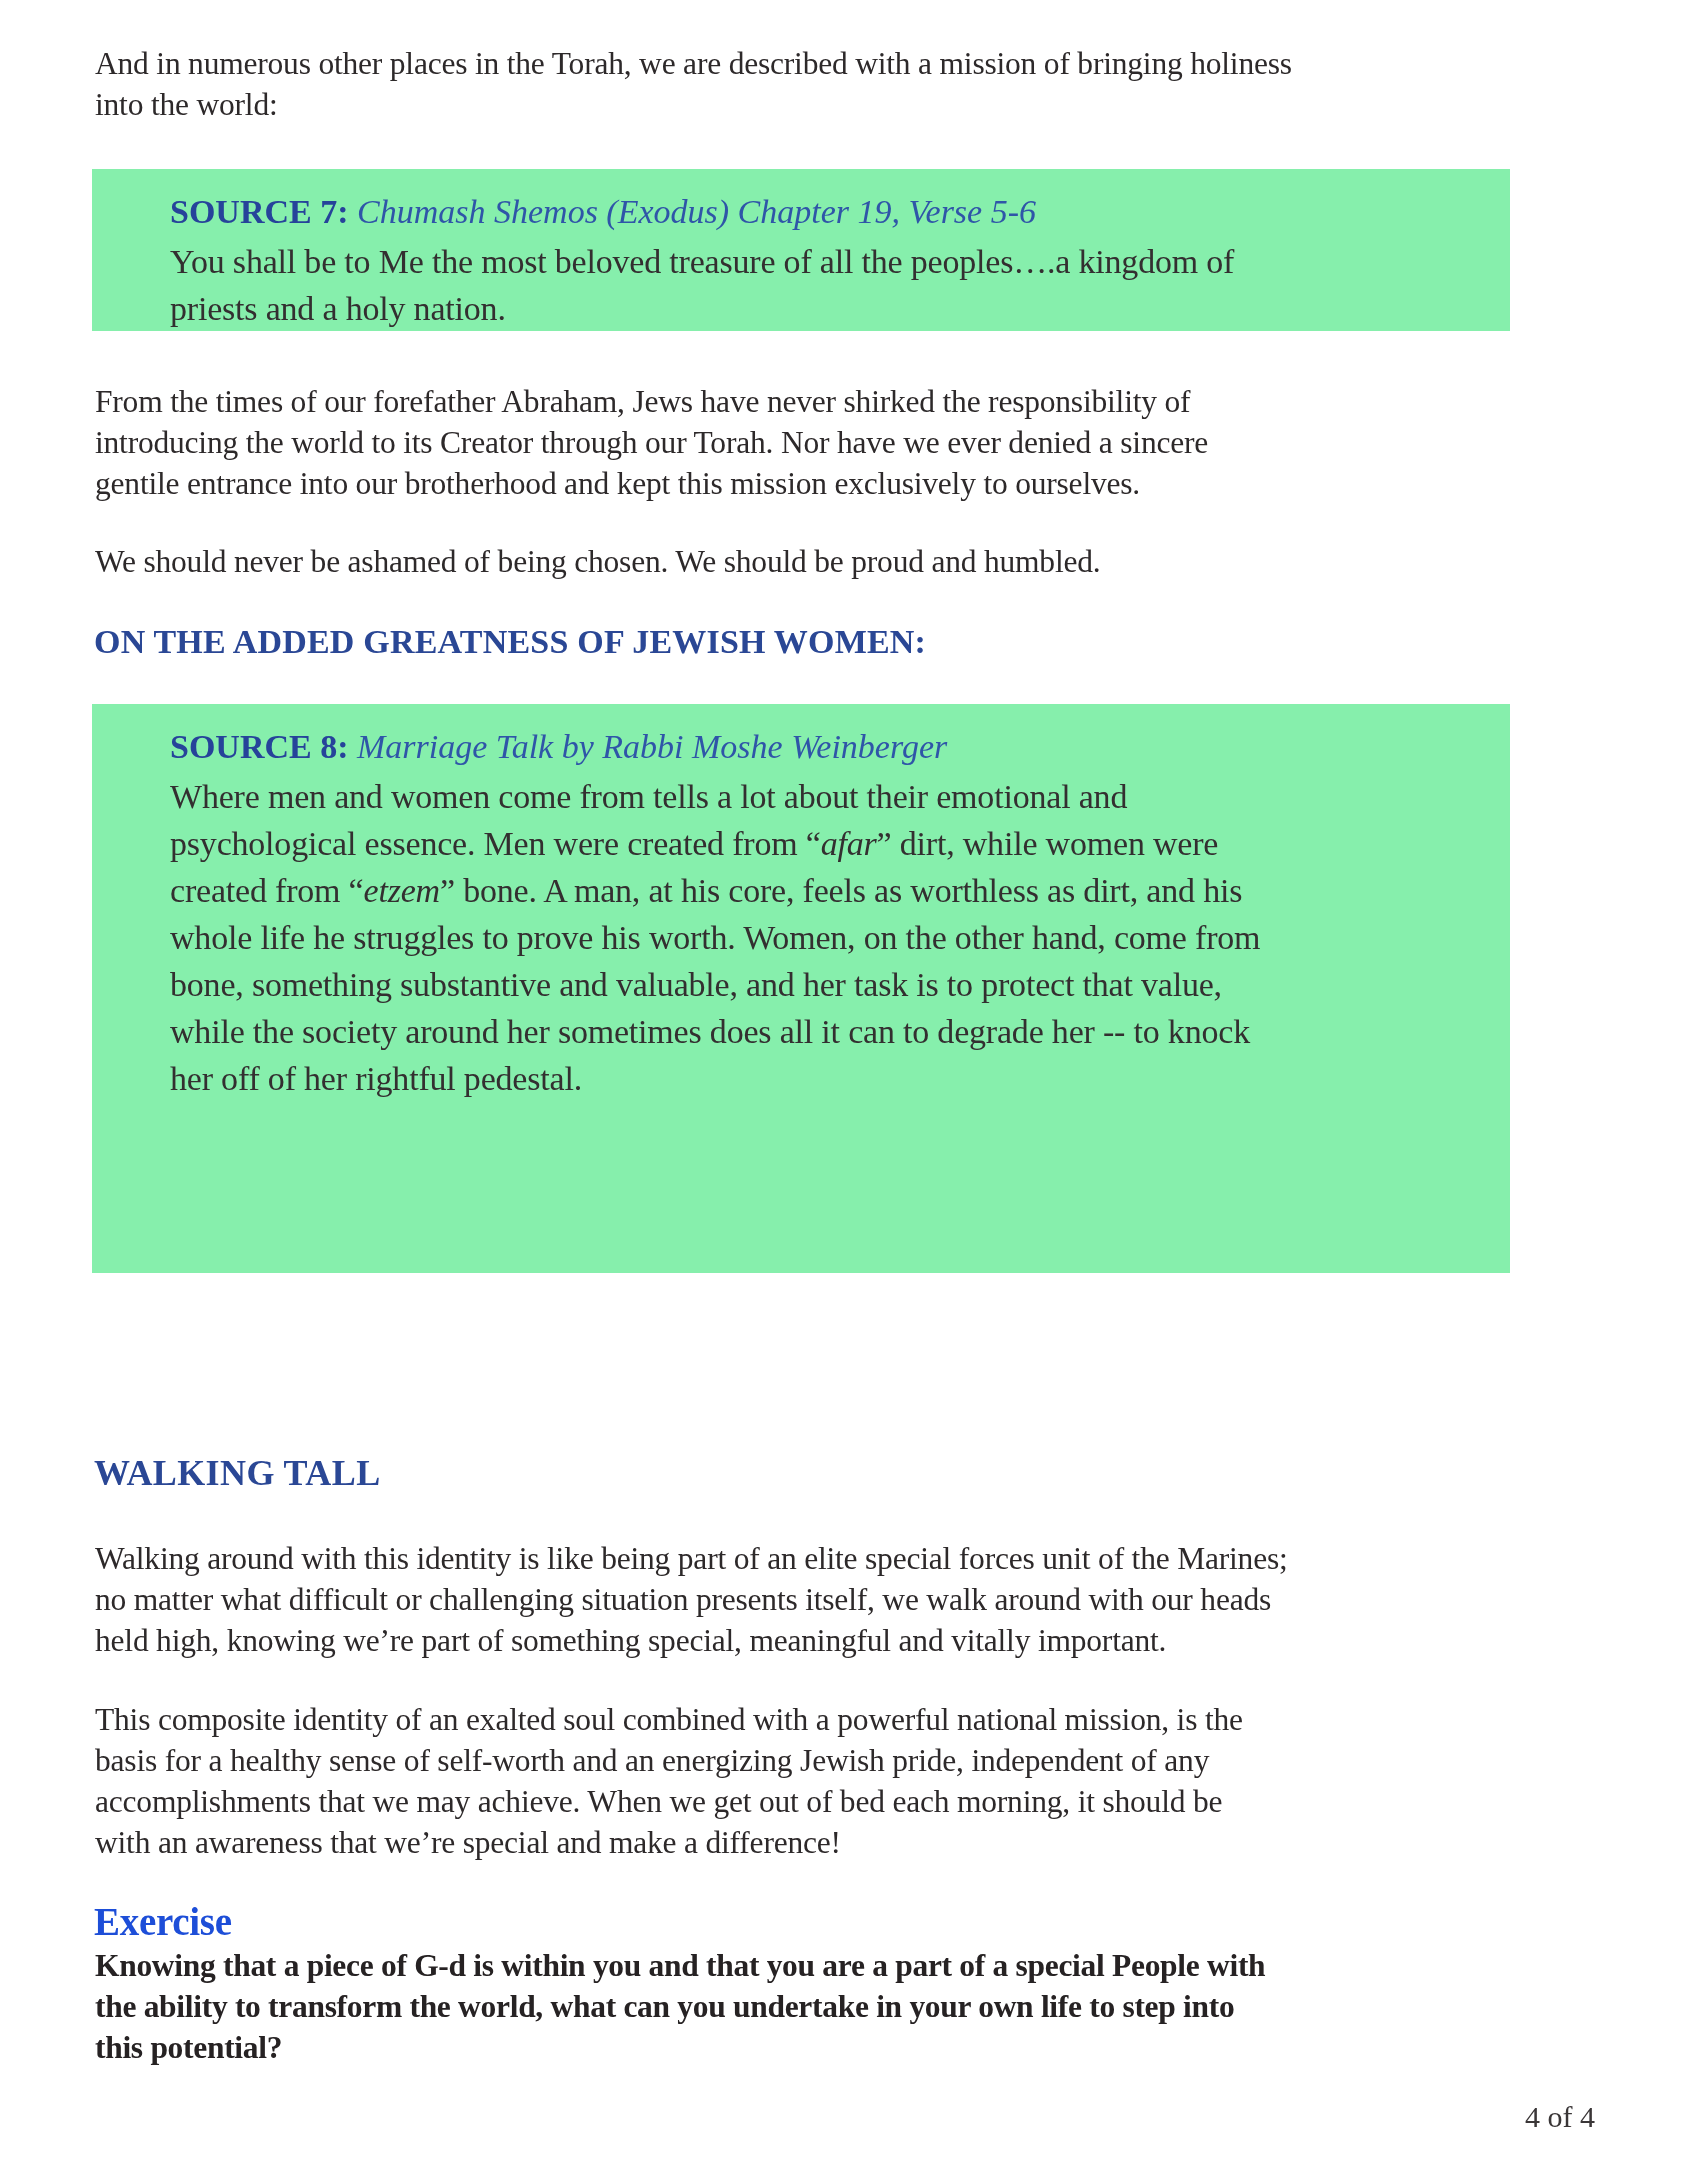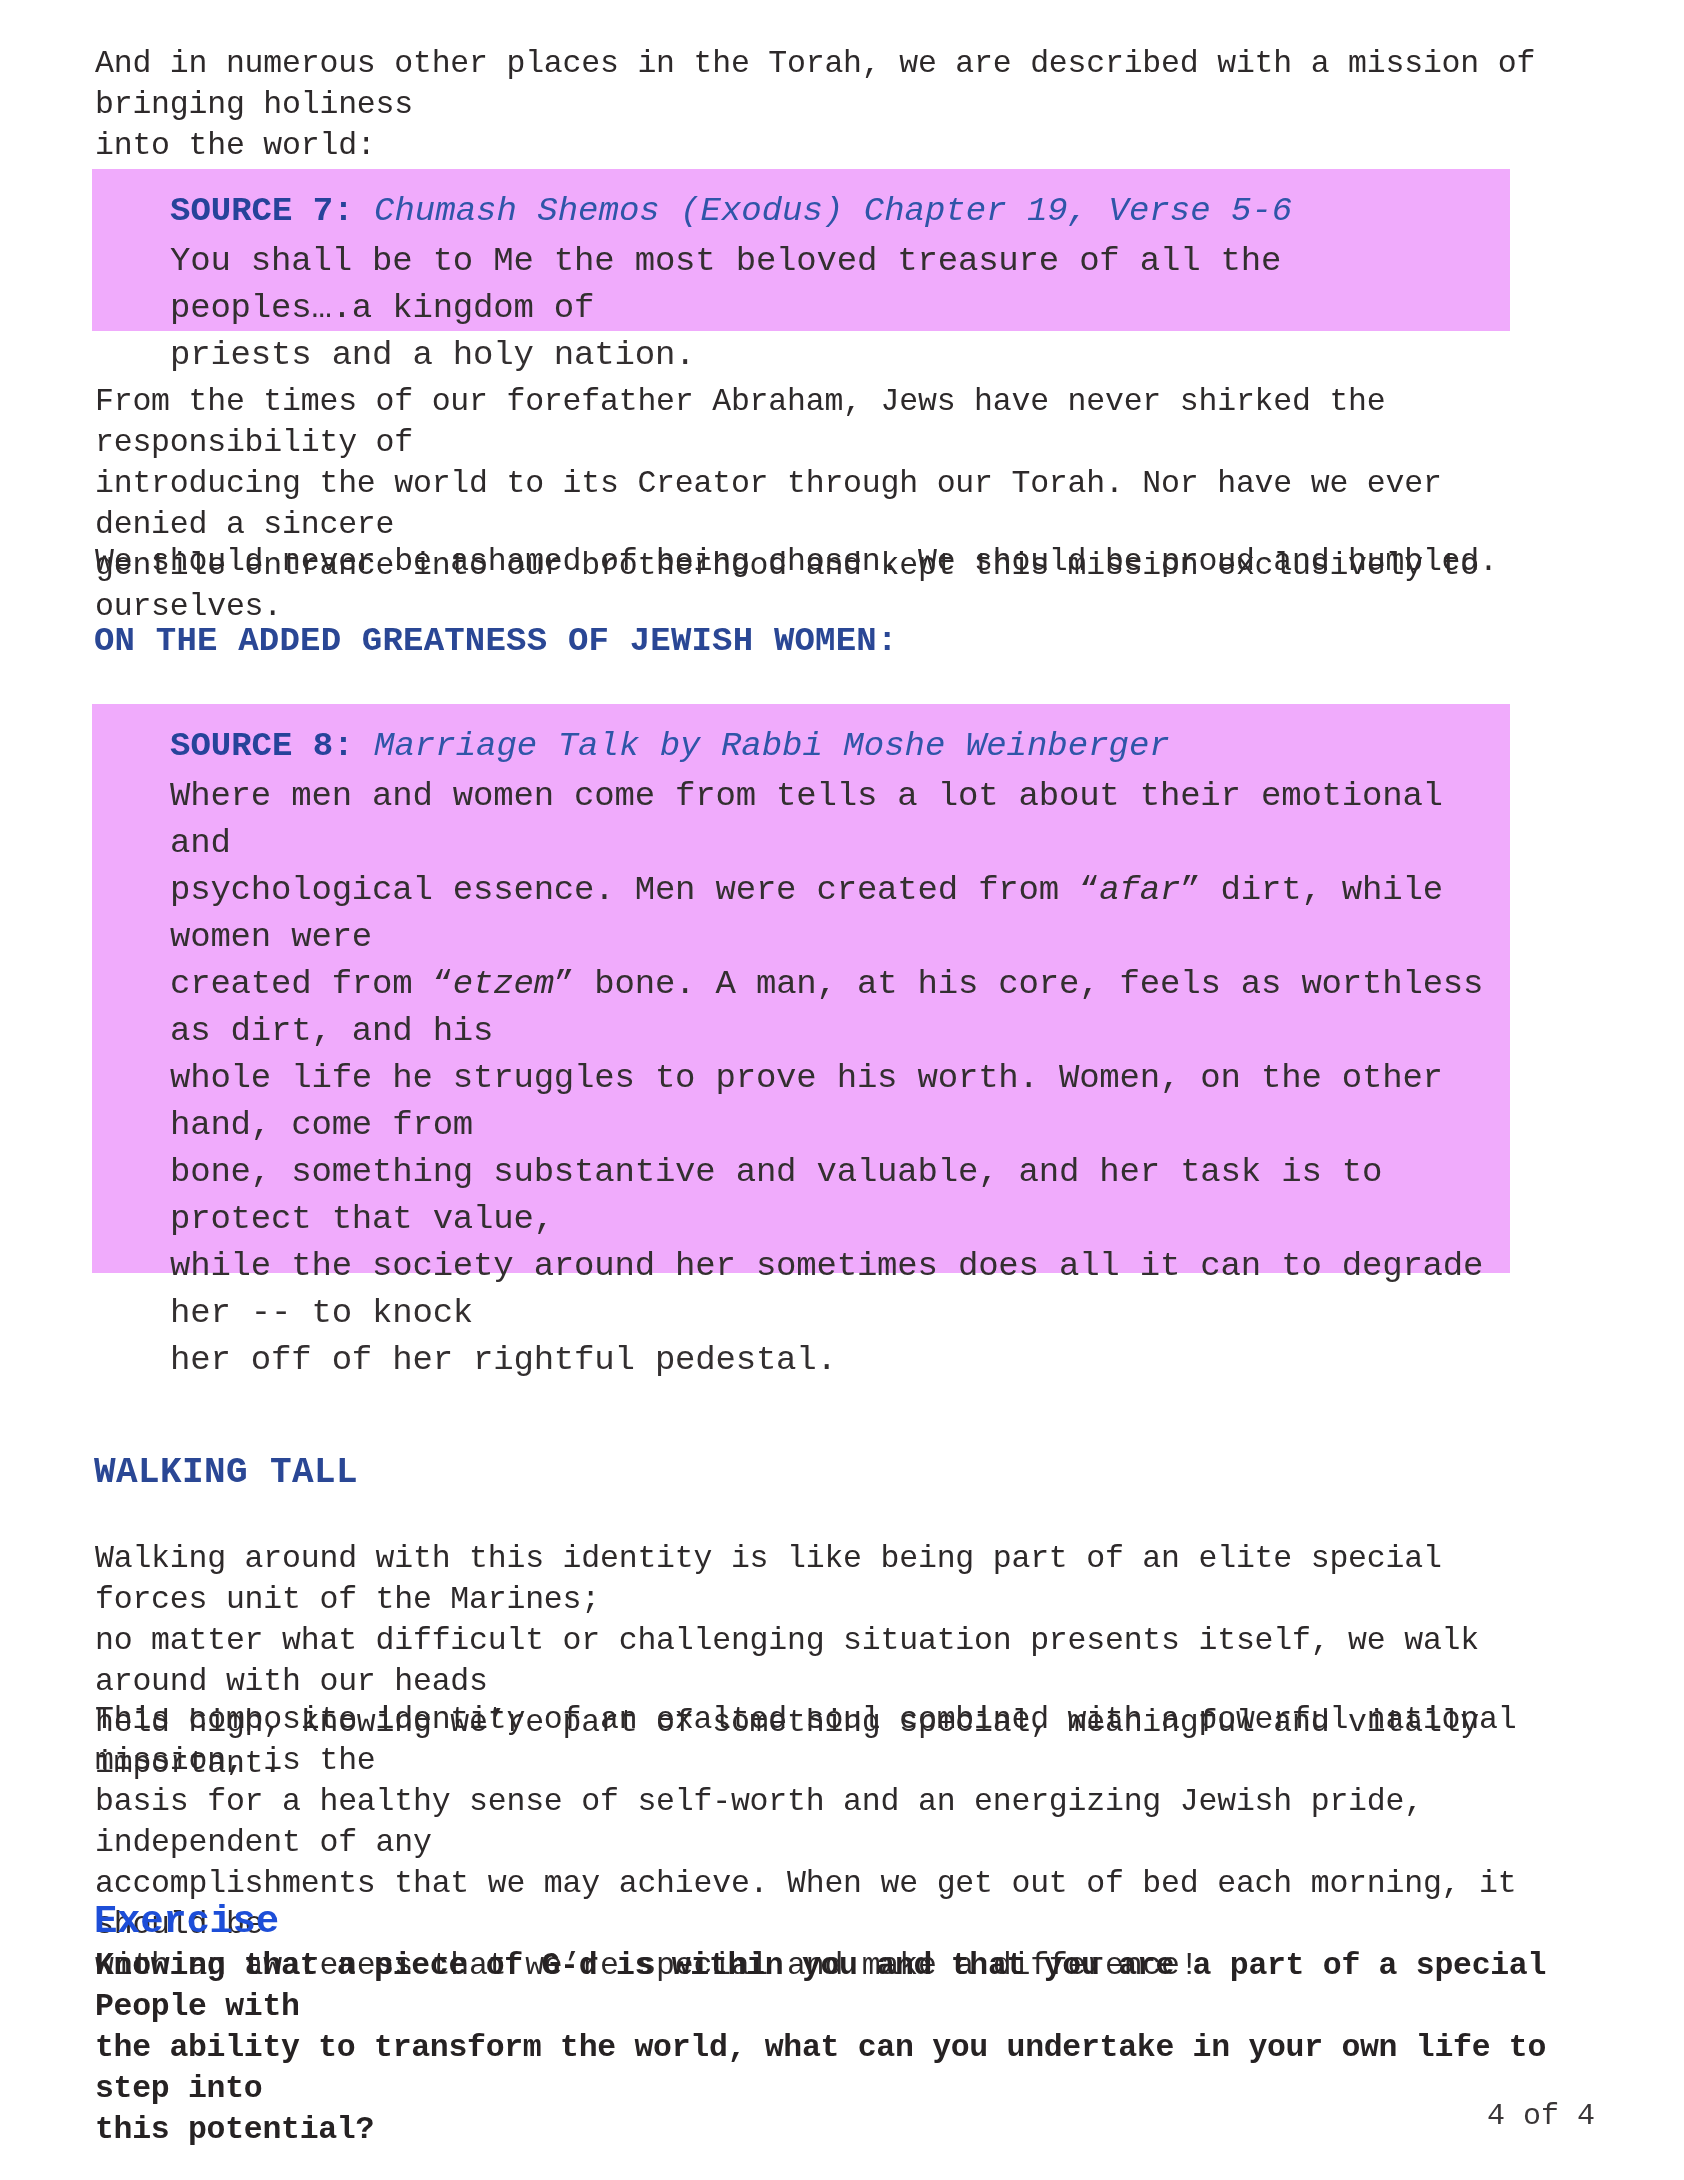--- a/index.html
+++ b/index.html
@@ -1,42 +1,42 @@
 <!DOCTYPE html>
 <html style="font-size:13.6px"><head>
 <meta charset="utf-8">
 <style>
   html,body{margin:0;padding:0;background:#ffffff;}
   .page{
     position:relative;
     width:1685px;
     height:2181px;
     background:#ffffff;
-    font-family:Liberation Mono, monospace;
+    font-family:Liberation Serif, serif;
     color:#2d292a;
     overflow:hidden;
   }
   .abs{position:absolute;}
   .body{
     font-size:31.5px;
     line-height:41px;
     letter-spacing:-0.2px;
     color:#2d292a;
     white-space:pre-line;
     margin:0;
     width:1465px;
   }
   .body.bold{
     font-weight:bold;
     color:#262223;
     letter-spacing:-0.3px;
     width:1499px;
   }
   .source-box{
-    background:#f0abfc;
+    background:#86efac;
     width:1418px;
     box-sizing:border-box;
     padding:22px 25.6px 0 78px;
   }
   .source-heading{
     margin:0;
     font-size:34px;
     line-height:41px;
     white-space:nowrap;
   }

